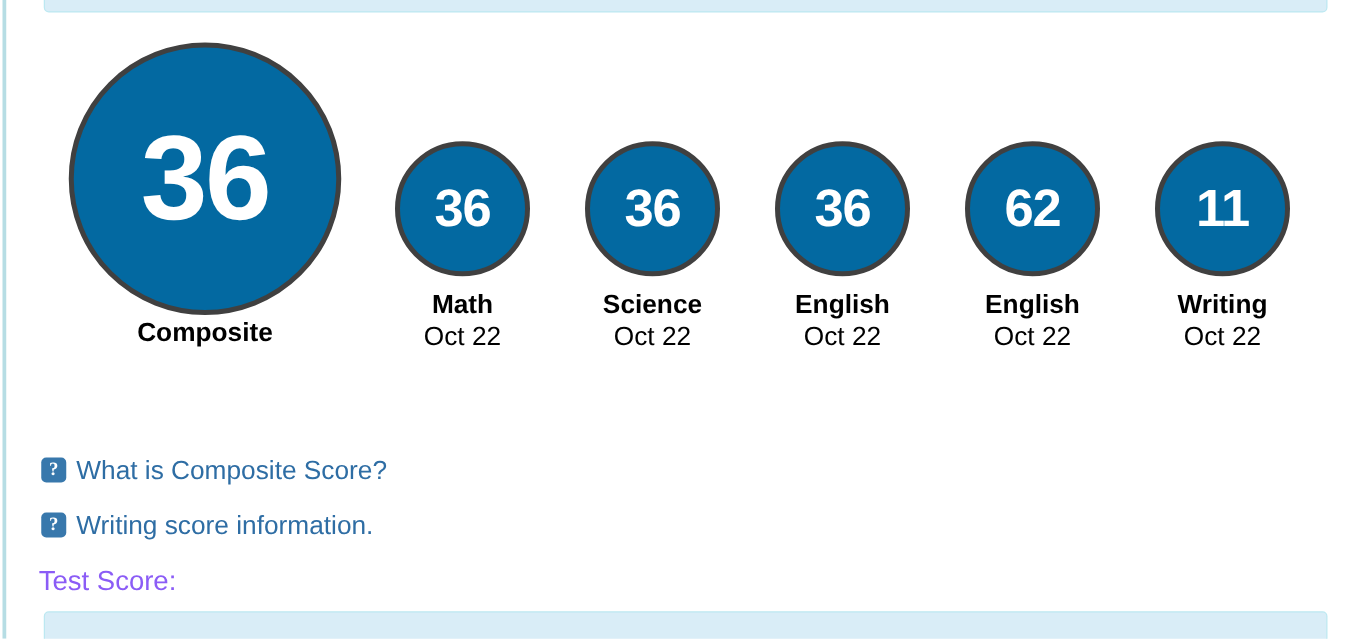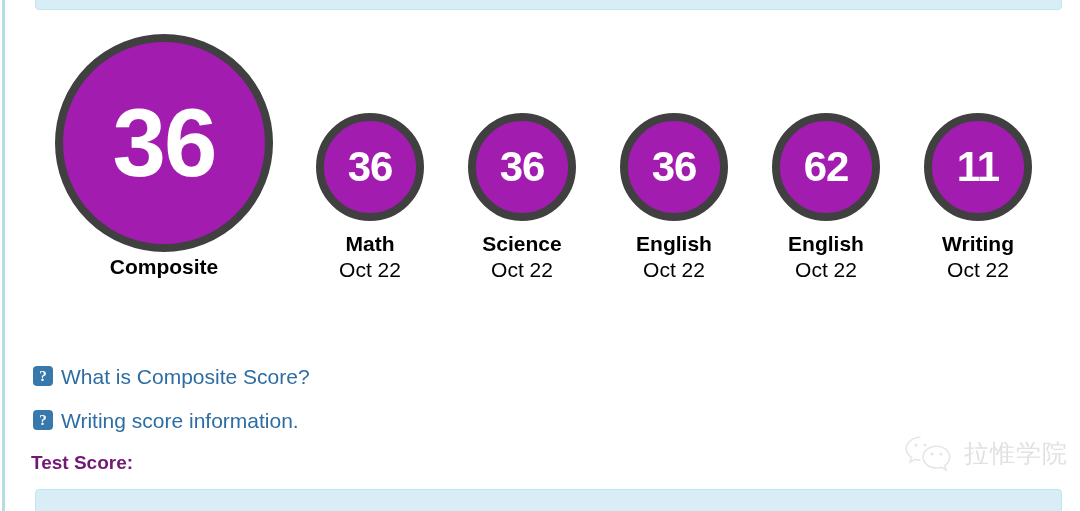--- a/index.html
+++ b/index.html
@@ -60,22 +60,22 @@
     width: 1080px;
     height: 300px;
   }
 
   .score-item {
     position: absolute;
     text-align: center;
   }
 
   .bubble {
-    background: #a21caf;
-    border: 8px solid #404040;
+    background: #0369a1;
+    border: 4px solid #404040;
     border-radius: 50%;
     box-sizing: border-box;
     color: #ffffff;
     font-weight: bold;
     display: flex;
     align-items: center;
     justify-content: center;
     line-height: 1;
     margin: 0 auto;
   }
@@ -156,23 +156,23 @@
   }
   .help-link .ltext {
     line-height: 1;
   }
 
   
   .test-score-label {
     position: absolute;
     left: 31px;
     top: 452px;
-    font-size: 19px;
-    font-weight: bold;
-    color: #701a75;
+    font-size: 22px;
+    font-weight: normal;
+    color: #8b5cf6;
   }
 
   
   .watermark {
     position: absolute;
     right: 12px;
     top: 434px;
     display: flex;
     align-items: center;
     gap: 9px;
@@ -246,33 +246,16 @@
       <span class="ltext">What is Composite Score?</span>
     </a>
     <a class="help-link">
       <span class="qicon">?</span>
       <span class="ltext">Writing score information.</span>
     </a>
   </div>
 
   <div class="test-score-label">Test Score:</div>
 
-  <div class="watermark">
-    <span class="wechat">
-      <svg width="52" height="38" viewBox="0 0 52 38" xmlns="http://www.w3.org/2000/svg">
-        <g fill="none" stroke="#c9c9c9" stroke-width="1.6">
-          <path d="M17.5 3.2C9.6 3.2 3.2 8.3 3.2 14.6c0 3.6 2.1 6.8 5.4 8.9l-1.5 4.6 5.2-2.7c1.6.5 3.4.8 5.2.8"></path>
-          <path d="M33.5 12.2c-7.4 0-13.4 4.9-13.4 10.9S26.1 34 33.5 34c1.7 0 3.3-.2 4.8-.7l4.9 2.5-1.4-4.2c3-2 4.9-5 4.9-8.5 0-6-6-10.9-13.2-10.9z"></path>
-        </g>
-        <g fill="#c9c9c9">
-          <circle cx="13" cy="11" r="1.5"></circle>
-          <circle cx="22" cy="11" r="1.5"></circle>
-          <circle cx="29" cy="20" r="1.5"></circle>
-          <circle cx="38" cy="20" r="1.5"></circle>
-        </g>
-      </svg>
-    </span>
-    <span class="wtext">拉惟学院</span>
-  </div>
 
   <div class="band band-bottom"></div>
 
 </div>
 
 </body></html>

